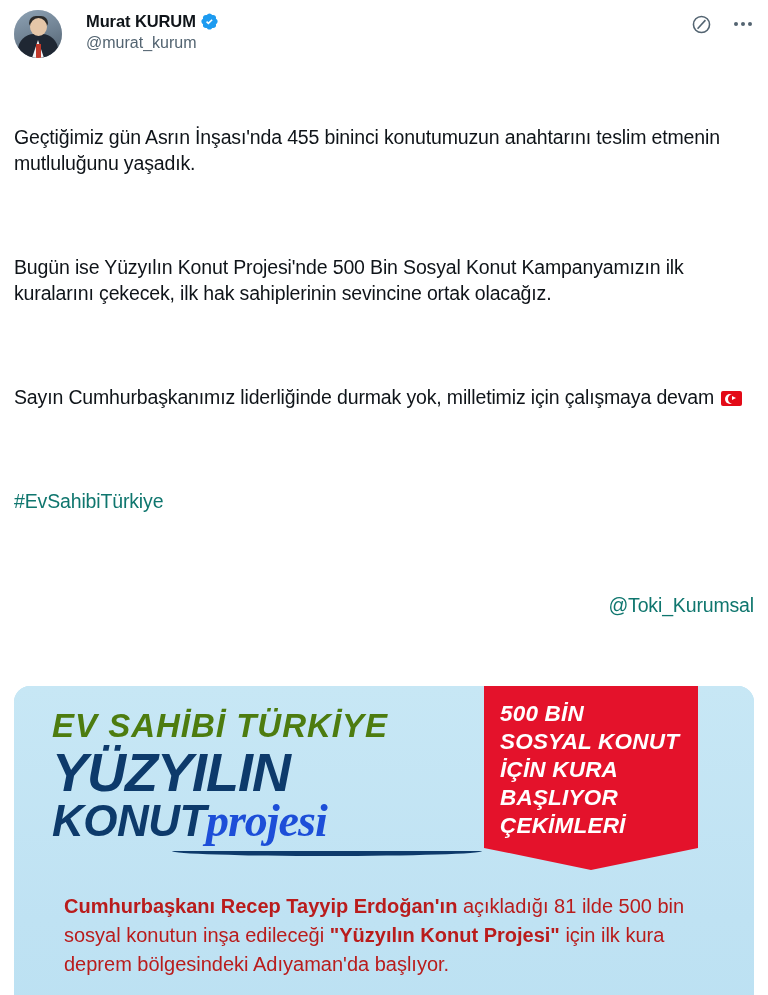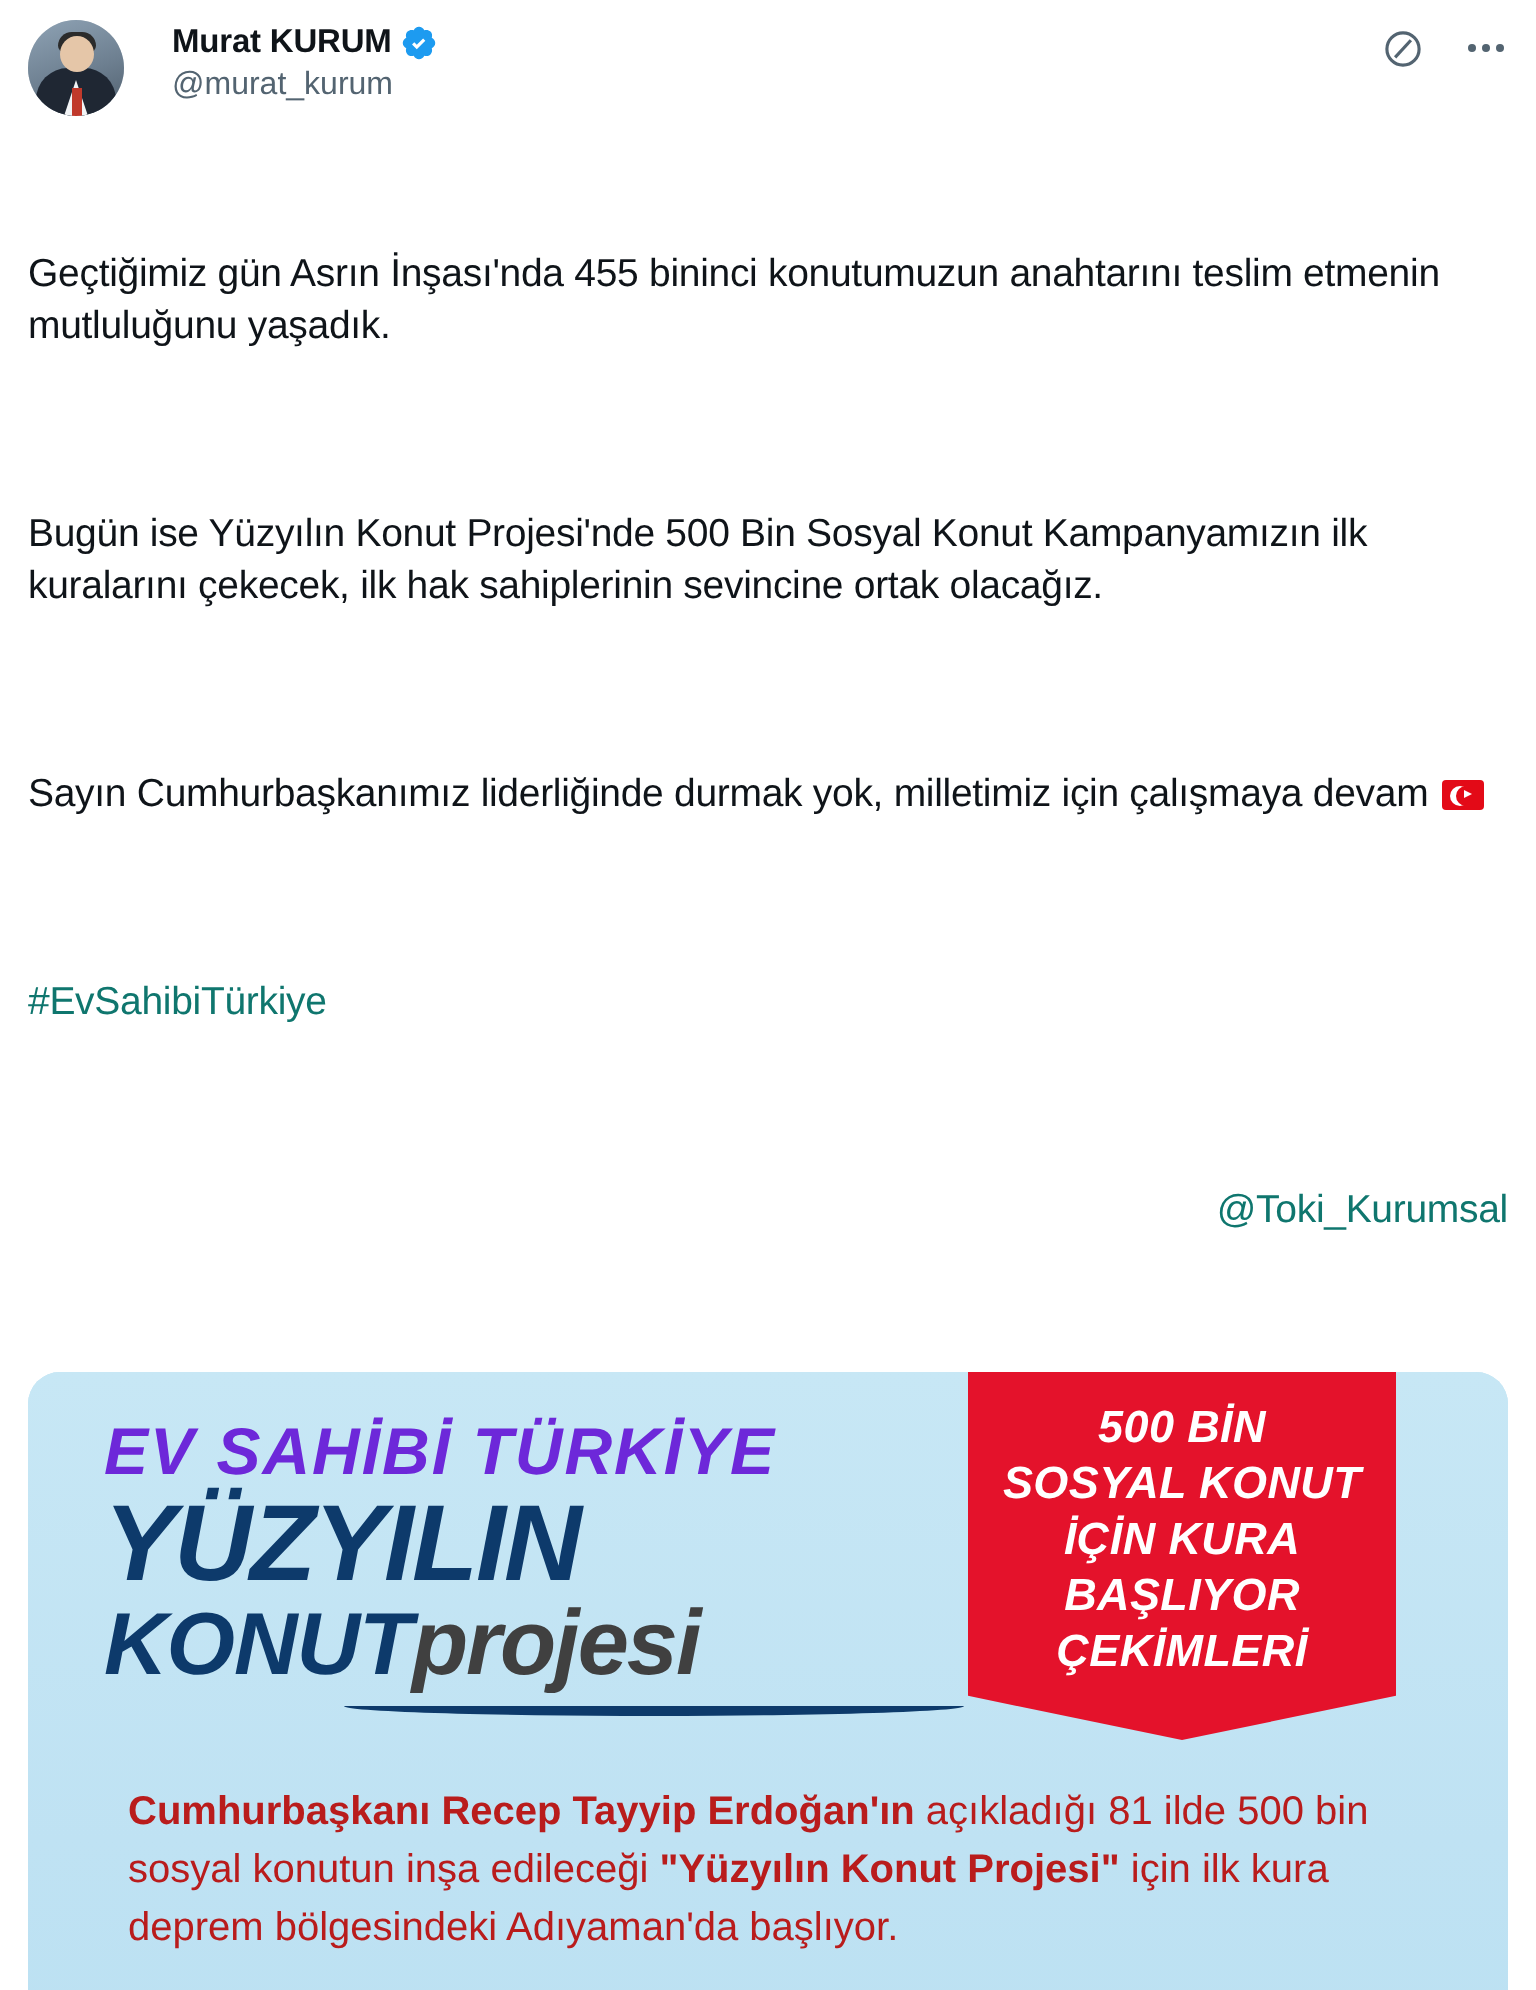--- a/index.html
+++ b/index.html
@@ -221,21 +221,21 @@
   .poster-pad {
     position: absolute;
     left: 38px;
     right: 38px;
     top: 22px;
   }
   .poster-title-1 {
     font-size: 33px;
     font-weight: bold;
     font-style: italic;
-    color: #6d28d9;
+    color: #4d7c0f;
     letter-spacing: 1px;
     line-height: 36px;
   }
   .poster-title-2 {
     font-size: 54px;
     font-weight: bold;
     font-style: italic;
     color: #0d3a6b;
     letter-spacing: -1px;
     line-height: 60px;
@@ -244,25 +244,25 @@
   .poster-title-3 {
     font-size: 44px;
     font-weight: bold;
     font-style: italic;
     color: #0d3a6b;
     letter-spacing: -0.5px;
     line-height: 46px;
     margin-top: -4px;
   }
   .poster-title-3 .script {
-    font-family: Liberation Sans, sans-serif;
+    font-family: Liberation Serif, serif;
     font-style: italic;
     font-weight: bold;
     font-size: 46px;
-    color: #404040;
+    color: #1d4ed8;
     letter-spacing: -1px;
   }
   .underline-swoosh {
     width: 310px;
     height: 10px;
     border-bottom: 5px solid #0d3a6b;
     border-radius: 0 0 60% 60%;
     margin-top: 2px;
     margin-left: 120px;
   }
@@ -270,21 +270,21 @@
   
   .ribbon {
     position: absolute;
     right: 56px;
     top: 0;
     width: 214px;
     background: #e4122b;
     color: #fff;
     padding: 14px 16px 30px 16px;
     clip-path: polygon(0 0, 100% 0, 100% 88%, 50% 100%, 0 88%);
-    text-align: center;
+    text-align: left;
   }
   .ribbon div {
     font-size: 22.5px;
     font-weight: bold;
     font-style: italic;
     line-height: 28px;
     letter-spacing: 0.2px;
   }
 
   .poster-para {

